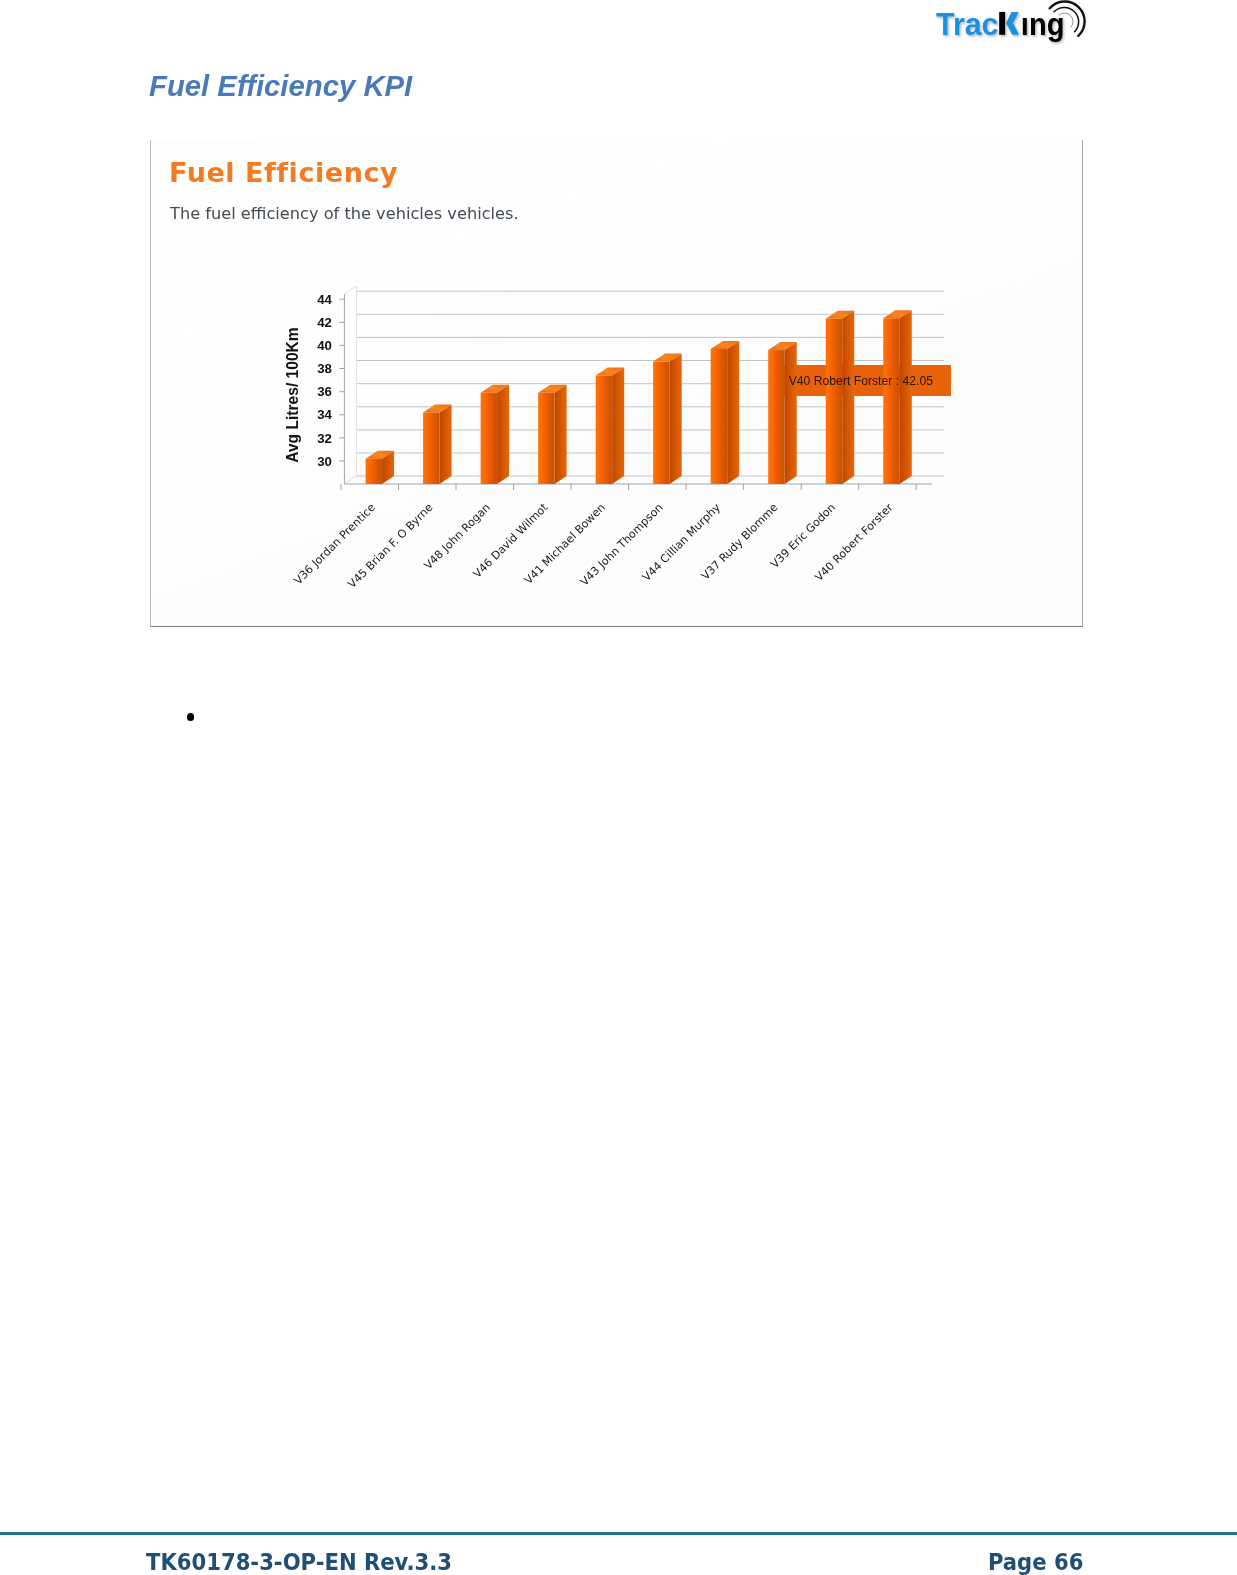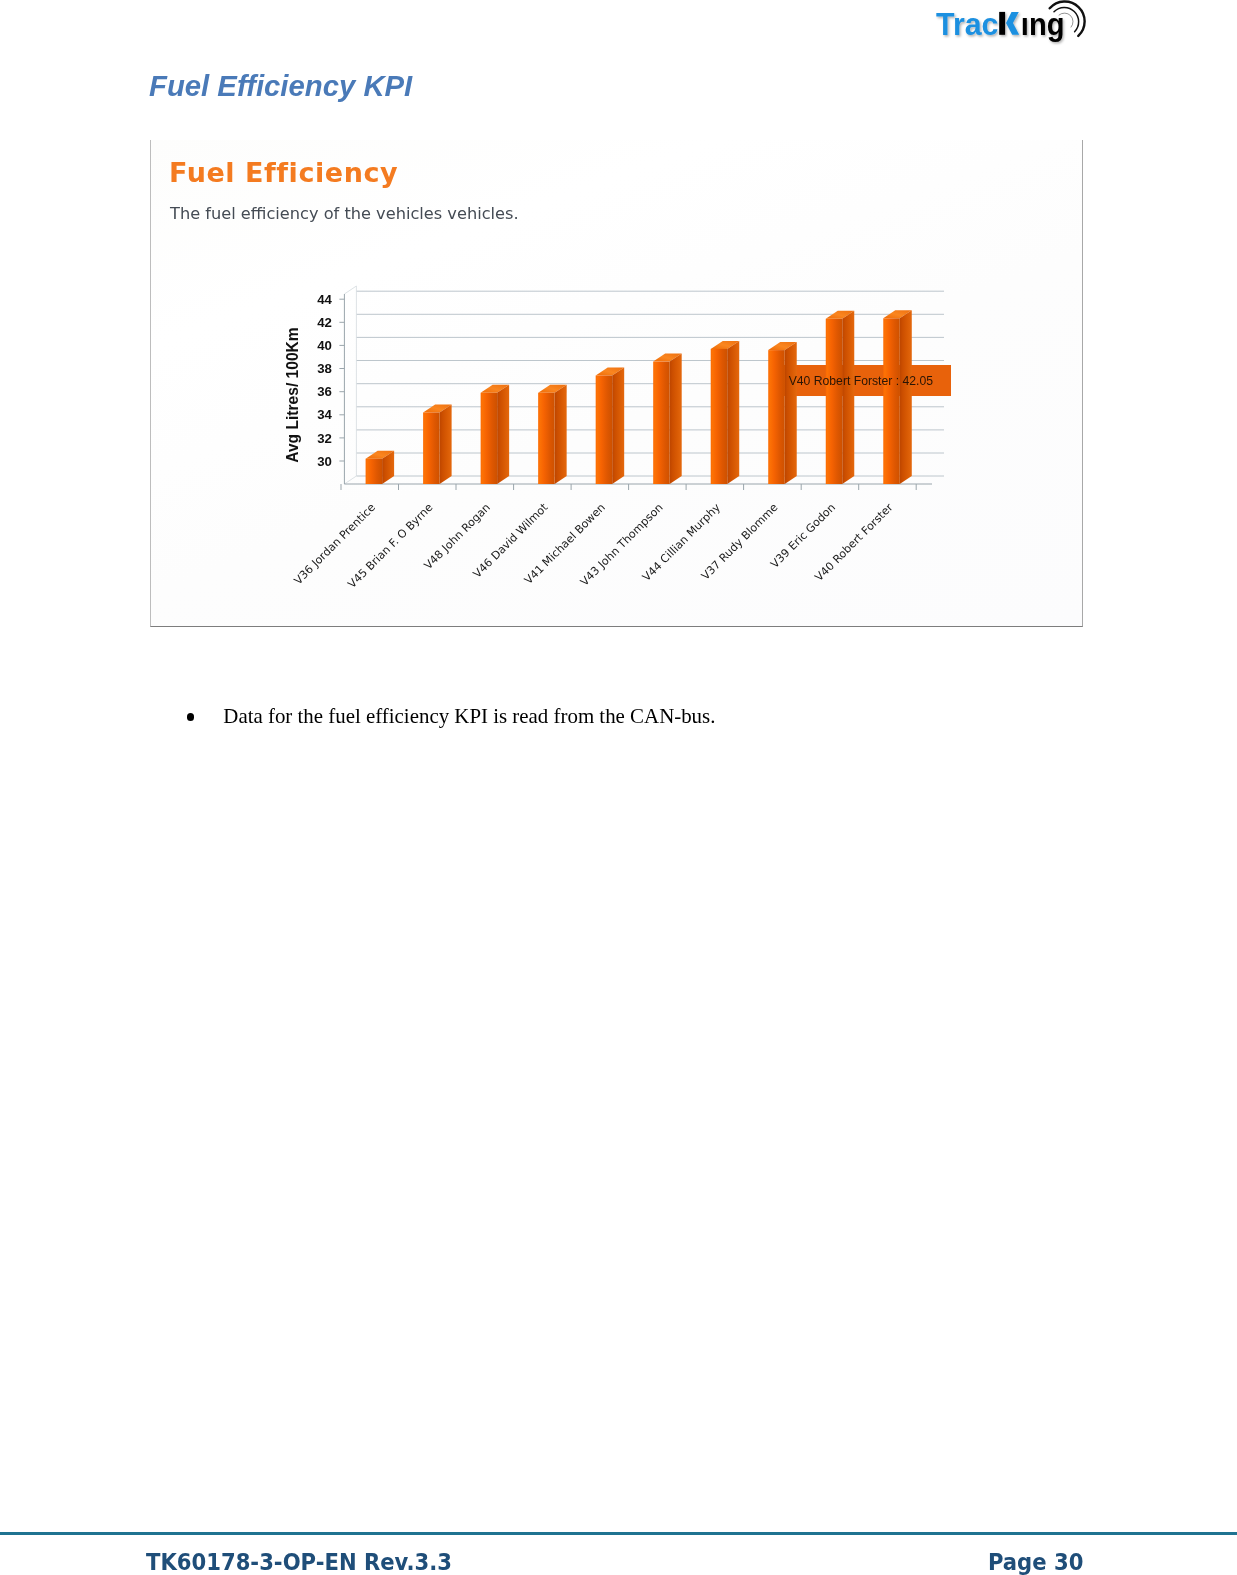--- a/index.html
+++ b/index.html
@@ -248,19 +248,18 @@
           <text transform="translate(742.4,368) rotate(-45)">V40 Robert Forster</text>
         </g>
         <g class="tooltip-label">
           <text x="637.7" y="244.7" class="tt-text">V40 Robert Forster : 42.05</text>
         </g>
       </svg>
   </div>
 
   <div class="bullet-row">
     <div class="bullet-dot"></div>
-    <div class="bullet-text">Data for the fuel efficiency KPI is read from the CAN-bus.</div>
   </div>
 
   <div class="footer-rule"></div>
   <div class="footer-left">TK60178-3-OP-EN Rev.3.3</div>
-  <div class="footer-right">Page  30</div>
+  <div class="footer-right">Page  66</div>
 </div>
 
 </body></html>

